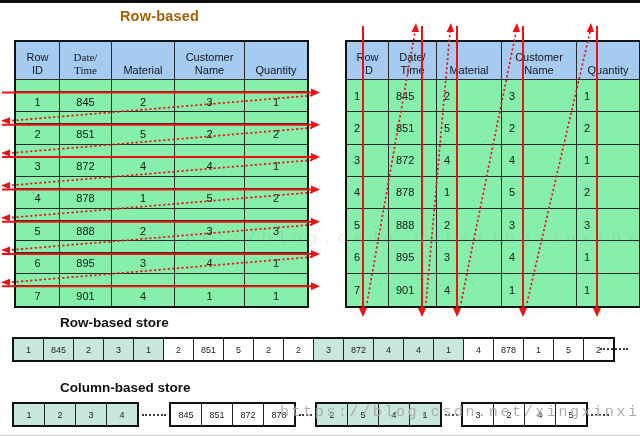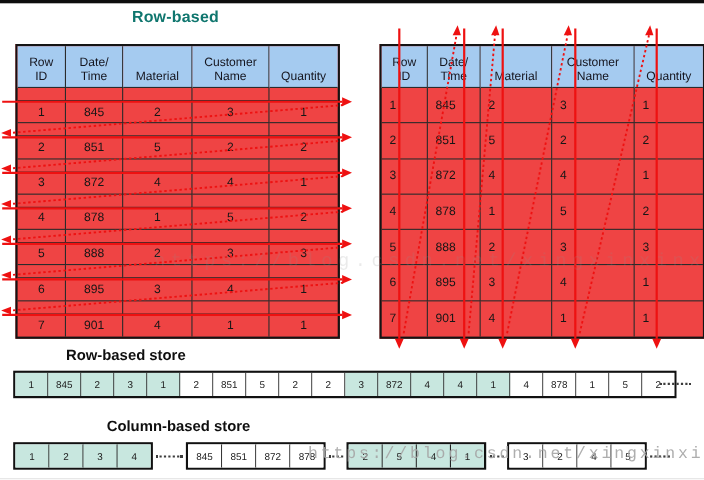--- a/index.html
+++ b/index.html
@@ -1,39 +1,39 @@
 <!DOCTYPE html>
 <html><head>
 <meta charset="utf-8">
 <style>
   html,body{margin:0;padding:0;background:#fff;}
   #canvas{position:relative;width:640px;height:436px;background:#ffffff;overflow:hidden;
           font-family:"Liberation Sans",sans-serif;}
   .toprule{position:absolute;top:0;left:0;width:640px;height:3px;background:#0d0d0d;}
   .botrule{position:absolute;bottom:0;left:0;width:640px;height:1px;background:#cfcfcf;}
 
-  .big-title{position:absolute;top:8px;font-size:14.5px;font-weight:bold;color:#0f766e;
+  .big-title{position:absolute;top:8px;font-size:14.5px;font-weight:bold;color:#a16207;
              text-align:center;letter-spacing:.2px;}
   #row-title{left:14px;width:291px;}
   #col-title{left:345px;width:292px;}
 
-  .dtable{position:absolute;display:grid;border:2px solid #141414;background:#ef4444;}
+  .dtable{position:absolute;display:grid;border:2px solid #141414;background:#86efac;}
   #left-table{left:14px;top:40px;width:291px;height:264px;}
   #right-table{left:345px;top:40px;width:292px;height:264px;}
   .cell{border-right:1px solid #2b2b2b;border-bottom:1px solid #2b2b2b;display:flex;
         align-items:center;justify-content:center;font-size:11px;color:#161616;overflow:hidden;}
   .cell.lastcol{border-right:none;}
   .cell.lastrow{border-bottom:none;}
   .cell.hdr{align-items:flex-end;text-align:center;white-space:pre-line;line-height:1.12;
             padding-bottom:3px;font-size:11px;color:#15151e;}
   .cell.al{justify-content:flex-start;padding-left:7px;}
 
   .store-title{position:absolute;font-size:13.5px;font-weight:bold;color:#0f0f0f;padding-left:44px;}
   #row-store-title{left:16px;top:315px;}
-  #col-store-title{left:16px;top:380px;margin-left:37px;}
+  #col-store-title{left:16px;top:380px;}
 
   .strip{position:absolute;display:flex;border:2px solid #111;background:#fff;}
   #row-store-strip{left:12px;top:337px;}
   .scell{width:29px;height:21px;border-right:1px solid #222;display:flex;align-items:center;
          justify-content:center;font-size:9px;color:#222;}
   .scell.lastcol{border-right:none;}
 
   #col-store-row{position:absolute;left:12px;top:402px;display:flex;align-items:center;}
   .sgroup{display:flex;border:2px solid #111;background:#fff;}
   .sgroup .scell{width:30px;}
@@ -50,21 +50,21 @@
 <body>
 
 <div id="canvas">
   <div class="toprule"></div>
 
   <div id="row-title" class="big-title">Row-based</div>
 
   <div id="left-table" class="dtable" style="grid-template-columns: 44fr 52fr 63fr 70fr 62fr; grid-template-rows: 38fr 12fr 20.3fr 12fr 20.3fr 12fr 20.3fr 12fr 20.3fr 12fr 20.3fr 12fr 20.3fr 12fr 20.3fr;">
       <div class="cell hdr" style="background: rgb(165, 203, 240);">Row
 ID</div>
-      <div class="cell hdr" style="background: rgb(165, 203, 240);">Date/
+      <div class="cell hdr" style="background: rgb(165, 203, 240); font-family: Liberation Serif, serif;">Date/
 Time</div>
       <div class="cell hdr" style="background: rgb(165, 203, 240);">Material</div>
       <div class="cell hdr" style="background: rgb(165, 203, 240);">Customer
 Name</div>
       <div class="cell hdr lastcol" style="background: rgb(165, 203, 240);">Quantity</div>
       <div class="cell"></div>
       <div class="cell"></div>
       <div class="cell"></div>
       <div class="cell"></div>
       <div class="cell lastcol"></div>

